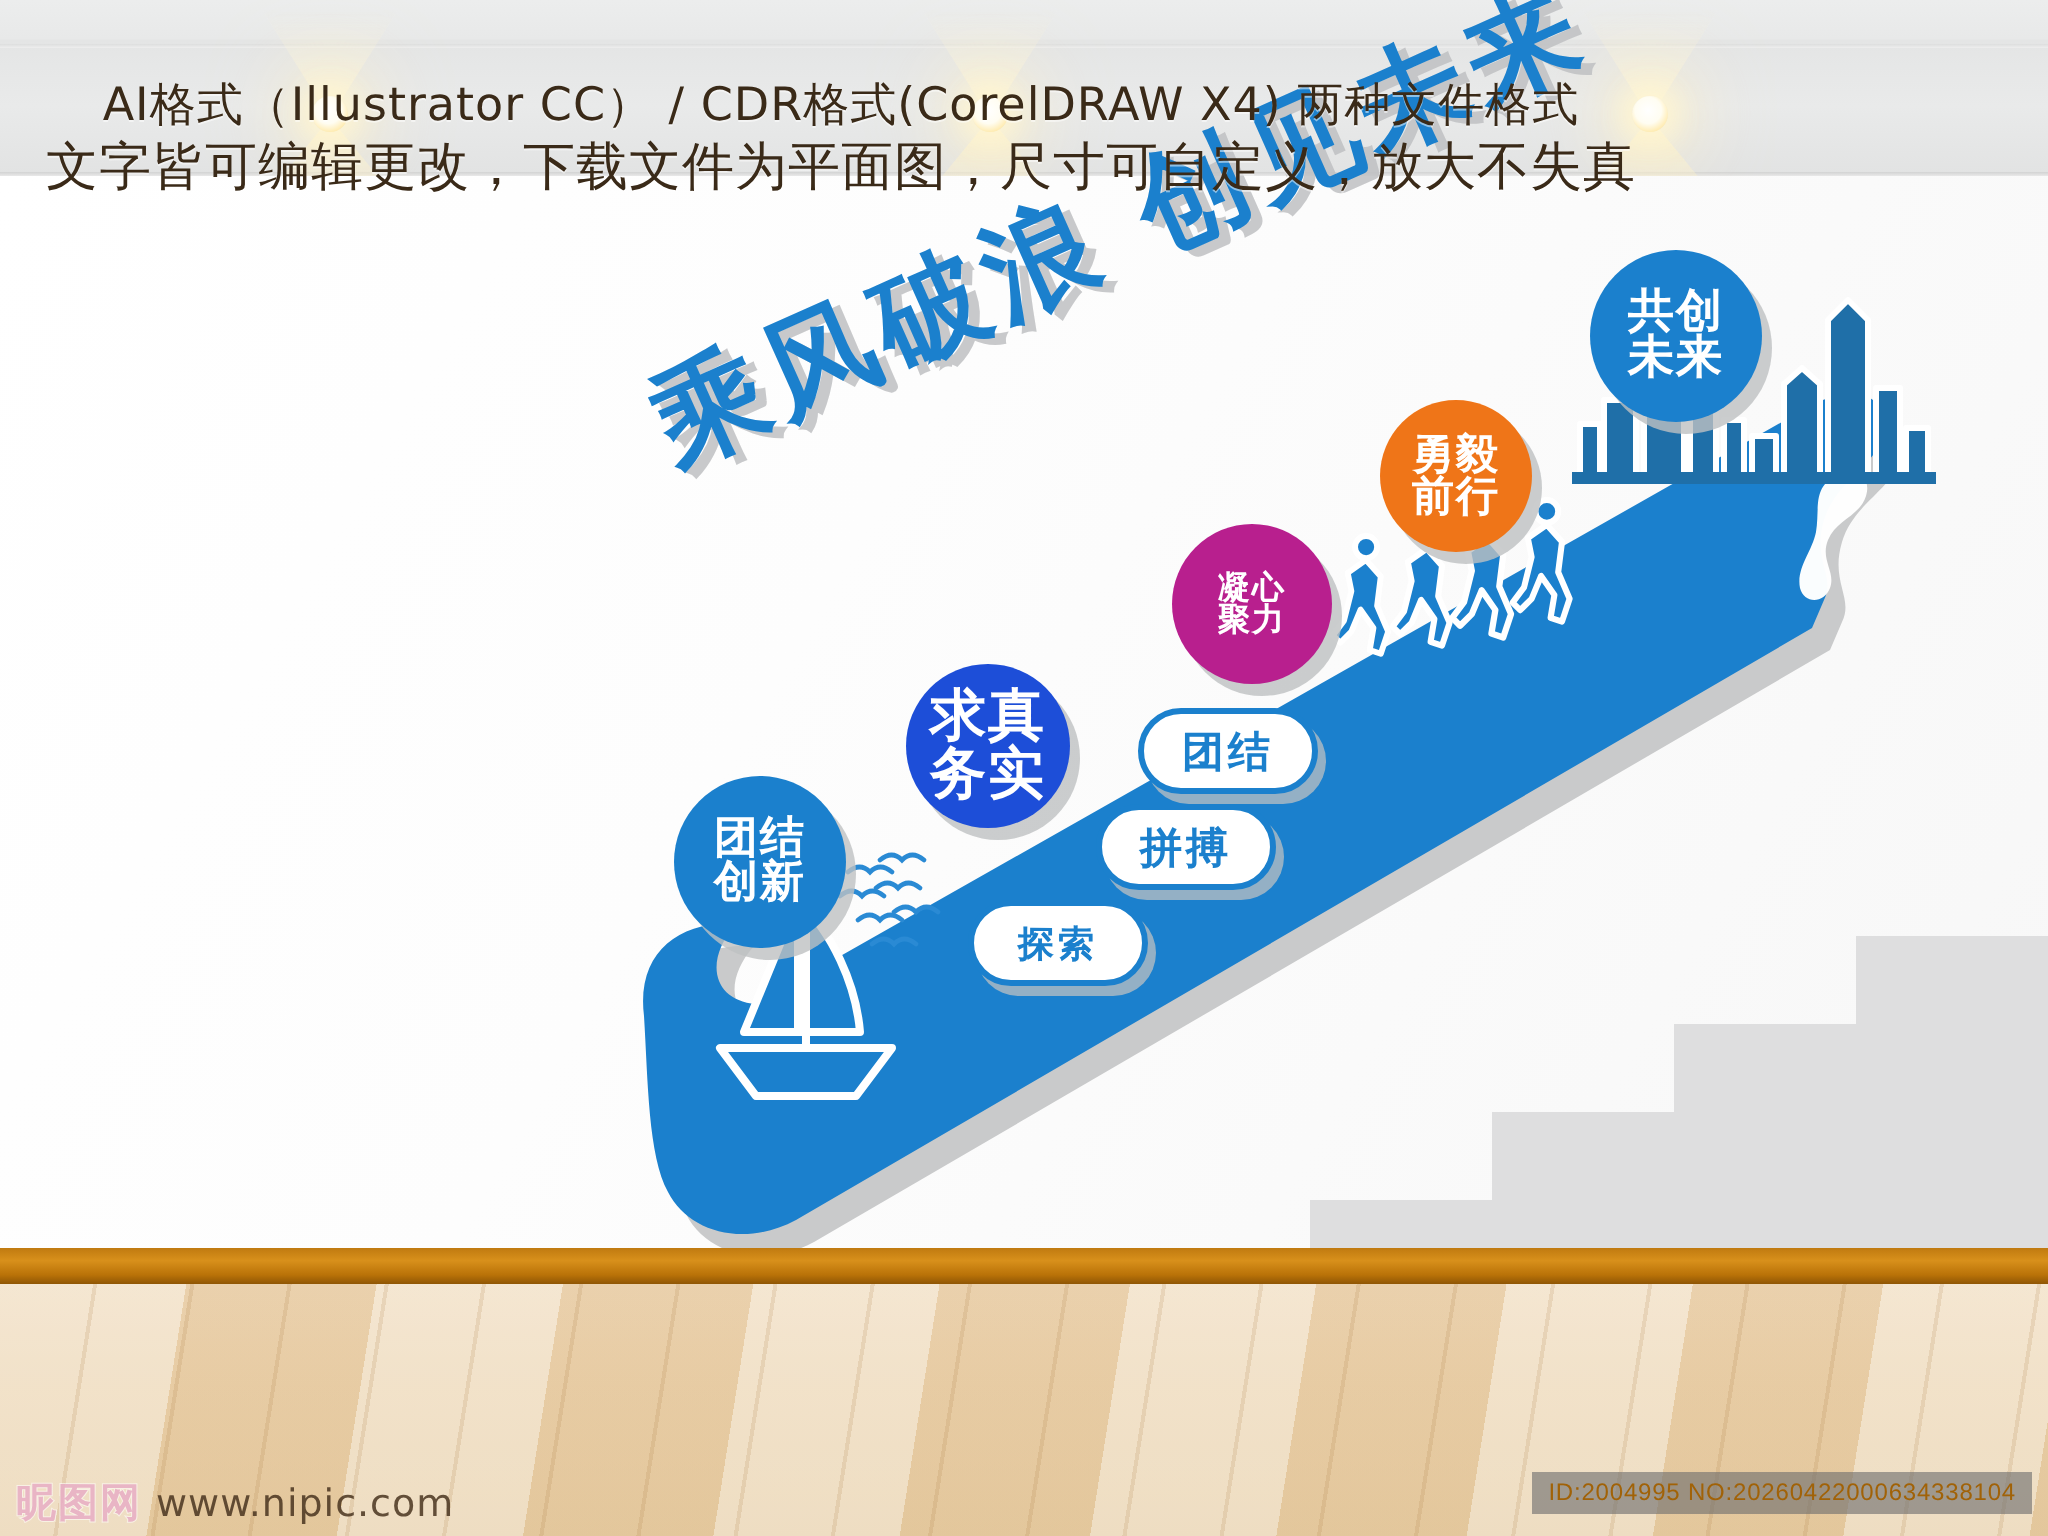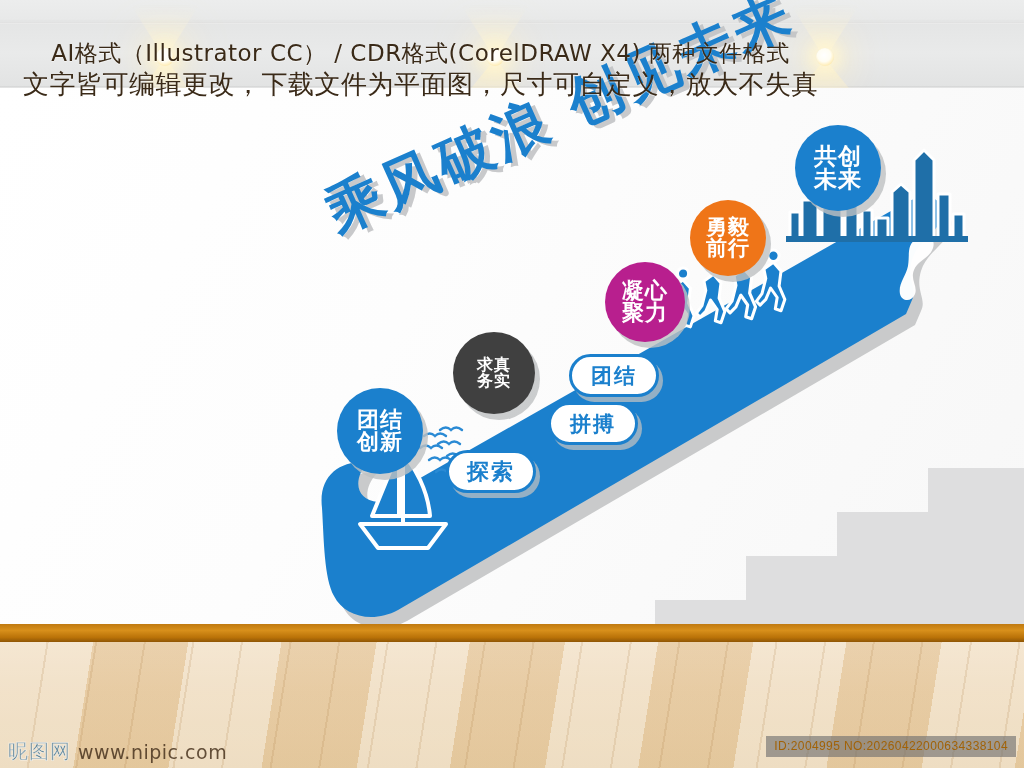--- a/index.html
+++ b/index.html
@@ -109,21 +109,21 @@
     text-shadow:0 1px 0 rgba(255,255,255,.5);
   }
   .floor-text .l2{font-size:26px;}
 
   
   .wm{
     position:absolute;left:8px;top:738px;display:flex;align-items:center;gap:7px;
     opacity:.85;
   }
   .wm .cn{
-    font-size:20px;font-weight:normal;color:#0c4a6e;letter-spacing:1px;
+    font-size:20px;font-weight:bold;color:#be185d;letter-spacing:1px;
     font-family:"DejaVu Sans","Liberation Sans",sans-serif;
     -webkit-text-stroke:1px rgba(255,255,255,.65);
   }
   .wm .url{
     font-size:19px;color:#4a3520;letter-spacing:.5px;
     font-family:"DejaVu Sans","Liberation Sans",sans-serif;
     text-align:center;
   }
   .idbadge{
     position:absolute;right:8px;top:736px;
@@ -260,40 +260,40 @@
   <div class="circ" style="left:795px;top:125px;width:86px;height:86px;font-size:23px;letter-spacing:1px;background:#1b80cd;">
     <span>共创</span>
     <span>未来</span>
   </div>
 
   <div class="circ" style="left:690px;top:200px;width:76px;height:76px;font-size:21px;letter-spacing:1px;background:#ef7518;justify-content:center;">
     <span>勇毅</span>
     <span>前行</span>
   </div>
 
-  <div class="circ" style="left:605px;top:262px;width:80px;height:80px;font-size:22px;letter-spacing:1px;background:#b81f8e;">
+  <div class="circ" style="left:586px;top:262px;width:80px;height:80px;font-size:16px;letter-spacing:1px;background:#b81f8e;">
     <span>凝心</span>
     <span>聚力</span>
   </div>
 
-  <div class="circ" style="left:453px;top:332px;width:82px;height:82px;font-size:16px;letter-spacing:1px;background:#404040;">
+  <div class="circ" style="left:453px;top:332px;width:82px;height:82px;font-size:28px;letter-spacing:1px;background:#1d4ed8;">
     <span>求真</span>
     <span>务实</span>
   </div>
 
   <div class="circ" style="left:337px;top:388px;width:86px;height:86px;font-size:22px;letter-spacing:1px;background:#1b80cd;">
     <span>团结</span>
     <span>创新</span>
   </div>
 
   <div class="pill" style="left:569px;top:354px;width:84px;height:37px;font-size:21px;">团结</div>
 
   <div class="pill" style="left:548px;top:402px;width:84px;height:37px;font-size:21px;">拼搏</div>
 
-  <div class="pill" style="left:446px;top:450px;width:84px;height:37px;font-size:22px;">探索</div>
+  <div class="pill" style="left:484px;top:450px;width:84px;height:37px;font-size:18px;">探索</div>
 
   <div class="floor">
     <div class="skirting"></div>
     <div class="planks"></div>
   </div>
 
   <div class="floor-text">
     <div>AI格式（Illustrator CC） / CDR格式(CorelDRAW X4) 两种文件格式</div>
     <div class="l2">文字皆可编辑更改，下载文件为平面图，尺寸可自定义，放大不失真</div>
   </div>

